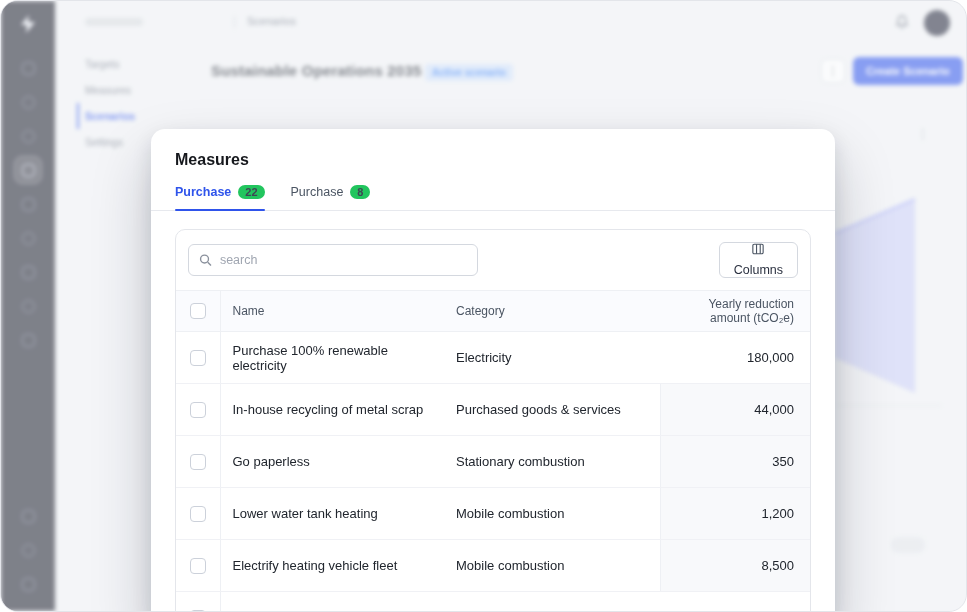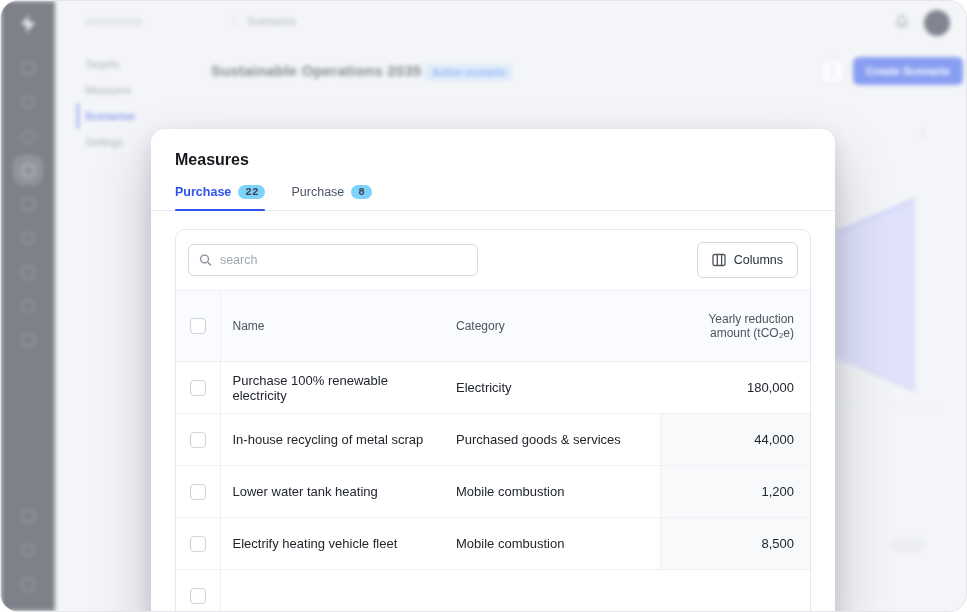--- a/index.html
+++ b/index.html
@@ -60,33 +60,33 @@
     background: #fff; border-radius: 14px; overflow: hidden;
     box-shadow: 0 30px 60px rgba(16,24,40,.22), 0 8px 20px rgba(16,24,40,.12);
     display: flex; flex-direction: column; margin-top: 30px;
   }
   .modal-head { padding: 22px 24px 0; }
   .modal-title { font-size: 16px; font-weight: 700; color: #16181d; }
   .tabs-bar { display: flex; gap: 26px; margin-top: 16px; padding: 0 24px; border-bottom: 1px solid #e7e9ee; }
   .tab { display: flex; align-items: center; gap: 7px; padding-bottom: 11px; font-size: 12.5px; color: #4b5563; position: relative; cursor: pointer; }
   .tab.active { color: #2f54eb; font-weight: 700; }
   .tab.active::after { content: ""; position: absolute; left: 0; right: 0; bottom: -1px; height: 2px; background: #2f54eb; border-radius: 2px; }
-  .tab-badge { background: #7dd3fc; color: #3f4554; font-size: 11px; font-weight: 700; padding: 1px 7px; border-radius: 9px; font-family: Liberation Mono, monospace; }
+  .tab-badge { background: #22c55e; color: #3f4554; font-size: 11px; font-weight: 700; padding: 1px 7px; border-radius: 9px; }
 
   .modal-body { padding: 18px 24px 0; flex: 1; }
   .card { border: 1px solid #e4e6eb; border-radius: 10px; overflow: hidden; background: #fff; }
   .card-toolbar { display: flex; justify-content: space-between; align-items: center; padding: 12px; }
   .search { display: flex; align-items: center; gap: 8px; width: 290px; height: 32px; border: 1px solid #d4d8df; border-radius: 6px; padding: 0 10px; background: #fff; }
   .search input { border: none; outline: none; font-size: 12.5px; color: #374151; width: 100%; background: transparent; font-family: inherit; }
   .search input::placeholder { color: #a0a6b1; }
-  .columns-btn { display: flex; align-items: center; gap: 8px; height: 36px; padding: 0 14px; border: 1px solid #d4d8df; border-radius: 6px; background: #fff; font-size: 12.5px; color: #2b3140; font-weight: 500; }
+  .columns-btn { display: flex; align-items: center; gap: 8px; height: 36px; padding: 0 14px; border: 1px solid #d4d8df; border-radius: 6px; background: #fff; font-size: 12.5px; color: #2b3140; font-weight: 500; flex-direction: column; }
 
   table { width: 100%; border-collapse: collapse; font-size: 13px; }
   thead tr { background: #fafbfe; }
-  th { font-weight: 500; color: #4b5563; font-size: 12px; text-align: left; padding: 21px 12px; border-top: 1px solid #eef0f4; border-bottom: 1px solid #eef0f4; }
+  th { font-weight: 500; color: #4b5563; font-size: 12px; text-align: left; padding: 6px 12px; border-top: 1px solid #eef0f4; border-bottom: 1px solid #eef0f4; }
   td { padding: 0 12px; height: 52px; border-bottom: 1px solid #f0f1f5; color: #21262e; }
   .cb-cell { border-right: 1px solid #eef0f4; text-align: center; width: 44px; padding: 10px; }
   .cb { width: 16px; height: 16px; border: 1.5px solid #ccd1da; border-radius: 4px; display: inline-block; background: #fff; vertical-align: middle; }
   .amount { text-align: right; padding-right: 16px; }
   td.amount.shaded { background: #f8f9fb; border-left: 1px solid #eef0f4; }
 </style>
 </head>
 <body>
 
 <div class="window">
@@ -234,20 +234,26 @@
     <td class="amount">180,000</td>
   </tr>
               <tr>
     <td class="cb-cell"><span class="cb"></span></td>
     <td>In-house recycling of metal scrap</td>
     <td>Purchased goods &amp; services</td>
     <td class="amount shaded">44,000</td>
   </tr>
               <tr>
     <td class="cb-cell"><span class="cb"></span></td>
+    <td>Go paperless</td>
+    <td>Stationary combustion</td>
+    <td class="amount shaded">350</td>
+  </tr>
+              <tr>
+    <td class="cb-cell"><span class="cb"></span></td>
     <td>Lower water tank heating</td>
     <td>Mobile combustion</td>
     <td class="amount shaded">1,200</td>
   </tr>
               <tr>
     <td class="cb-cell"><span class="cb"></span></td>
     <td>Electrify heating vehicle fleet</td>
     <td>Mobile combustion</td>
     <td class="amount shaded">8,500</td>
   </tr>

